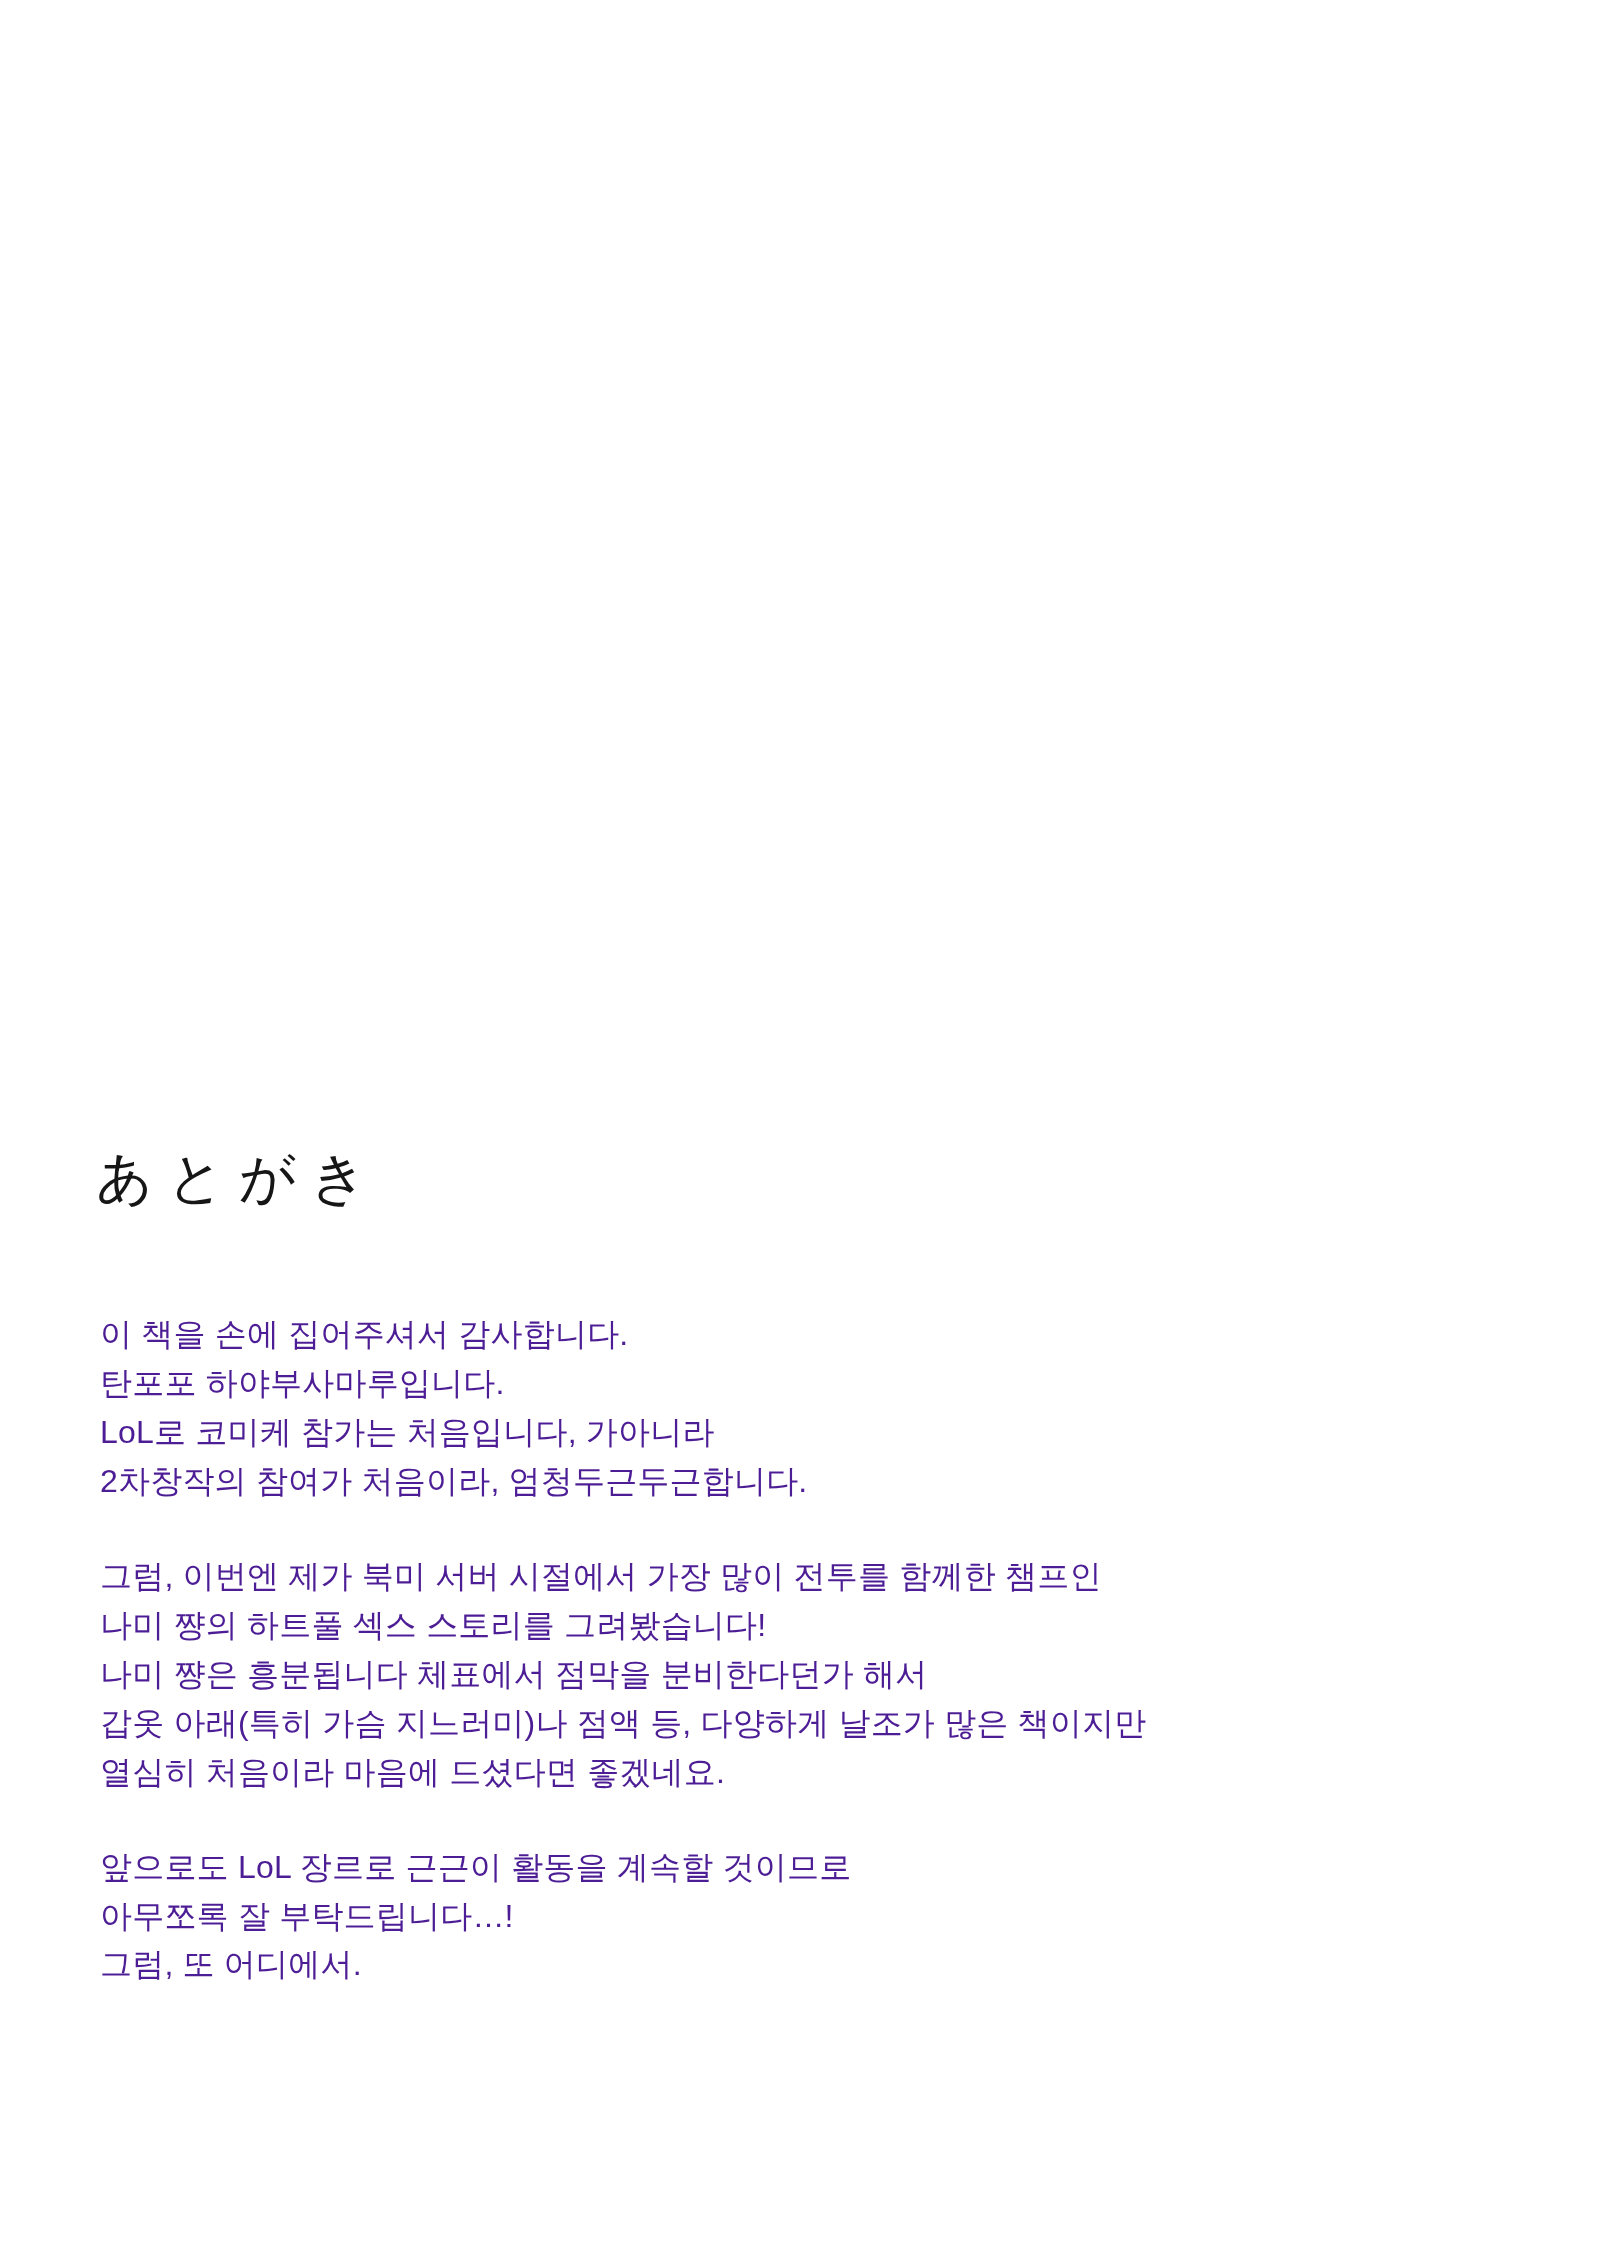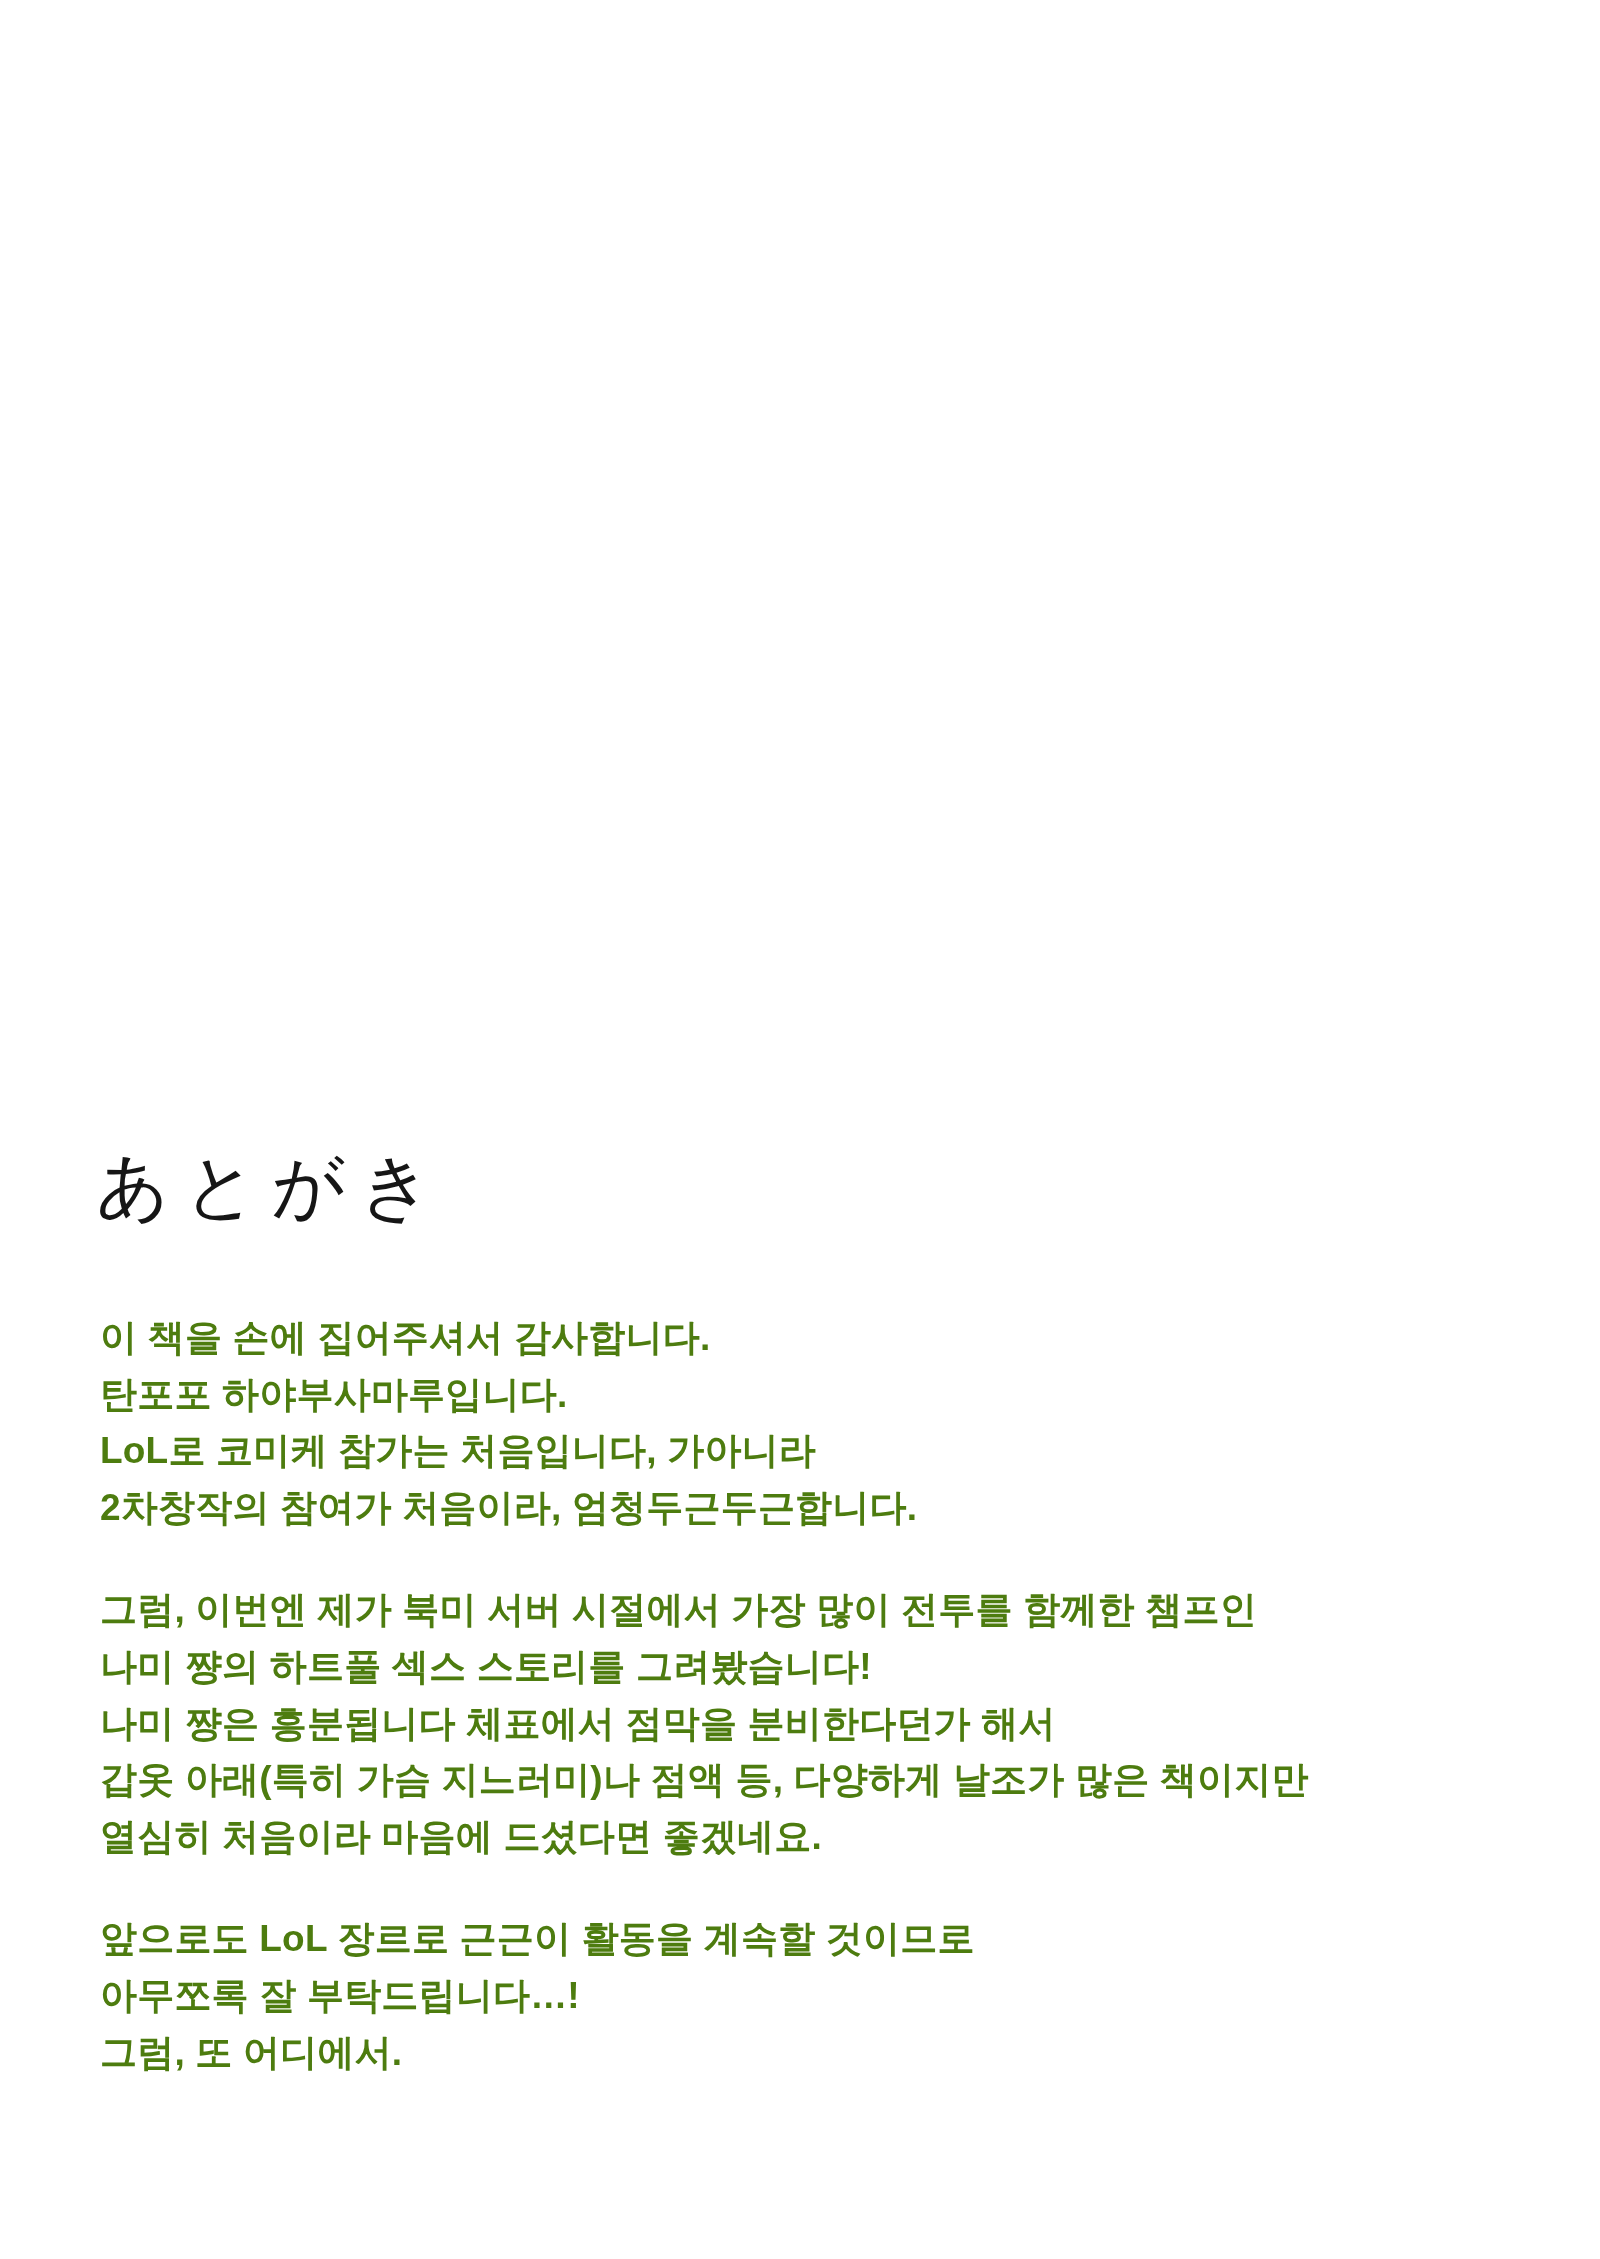--- a/index.html
+++ b/index.html
@@ -18,46 +18,45 @@
   .page {
     position: absolute;
     inset: 0;
     background: #ffffff;
   }
   .afterword-title {
     position: absolute;
     left: 96px;
     top: 1150px;
     font-family: "DejaVu Sans", sans-serif;
-    font-size: 72px;
+    font-size: 56px;
     font-weight: 400;
     letter-spacing: 14px;
     color: #161616;
     white-space: nowrap;
     line-height: 1;
   }
   .body-text {
     position: absolute;
     left: 100px;
     top: 1310px;
     width: 1300px;
   }
   .para {
     margin: 0 0 46px 0;
   }
   .para:last-child {
     margin-bottom: 16px;
   }
   .line {
-    font-size: 37px;
+    font-size: 32px;
     line-height: 1.53;
     letter-spacing: 0.2px;
-    color: #4d7c0f;
+    color: #4c1d95;
     white-space: pre;
-    font-weight: bold;
   }
 </style>
 </head>
 <body>
 
 <div class="page">
 
   <div class="afterword-title">あとがき</div>
 
   <div class="body-text">

